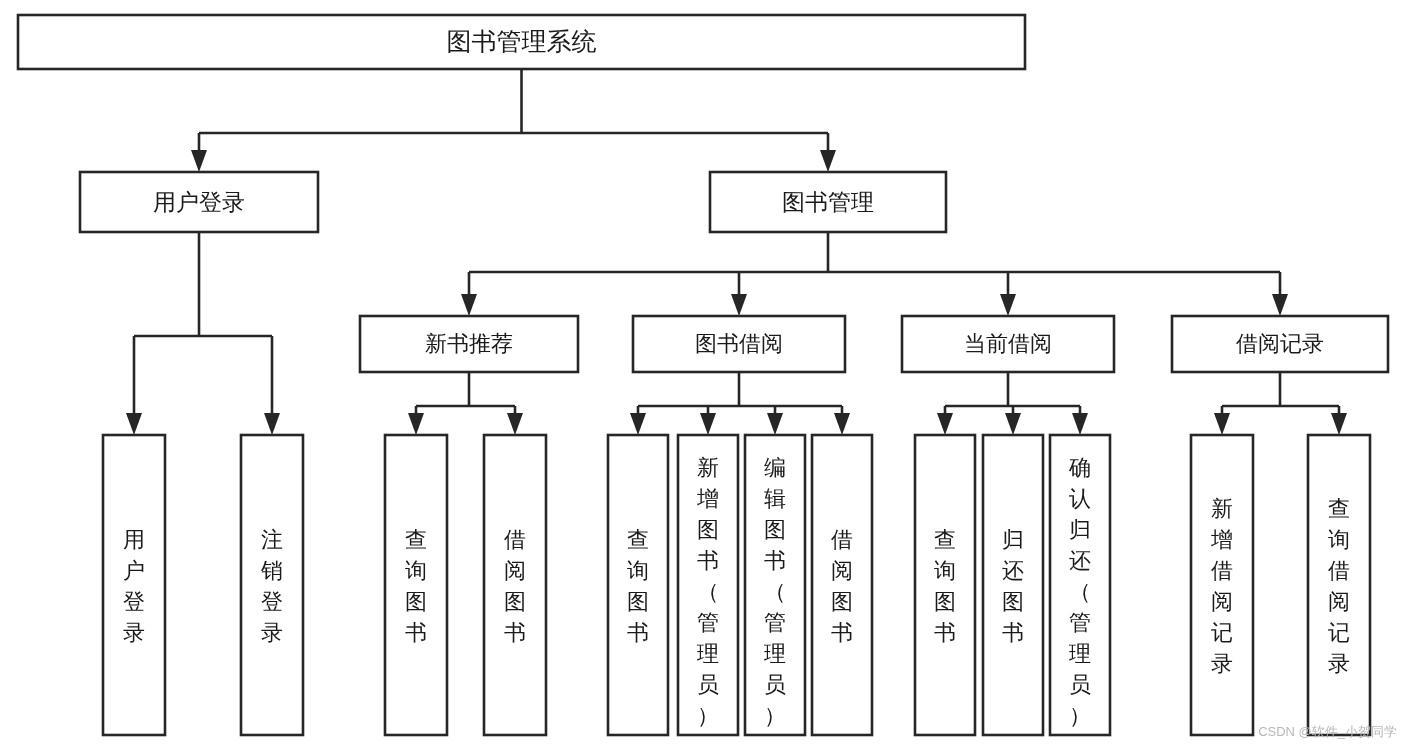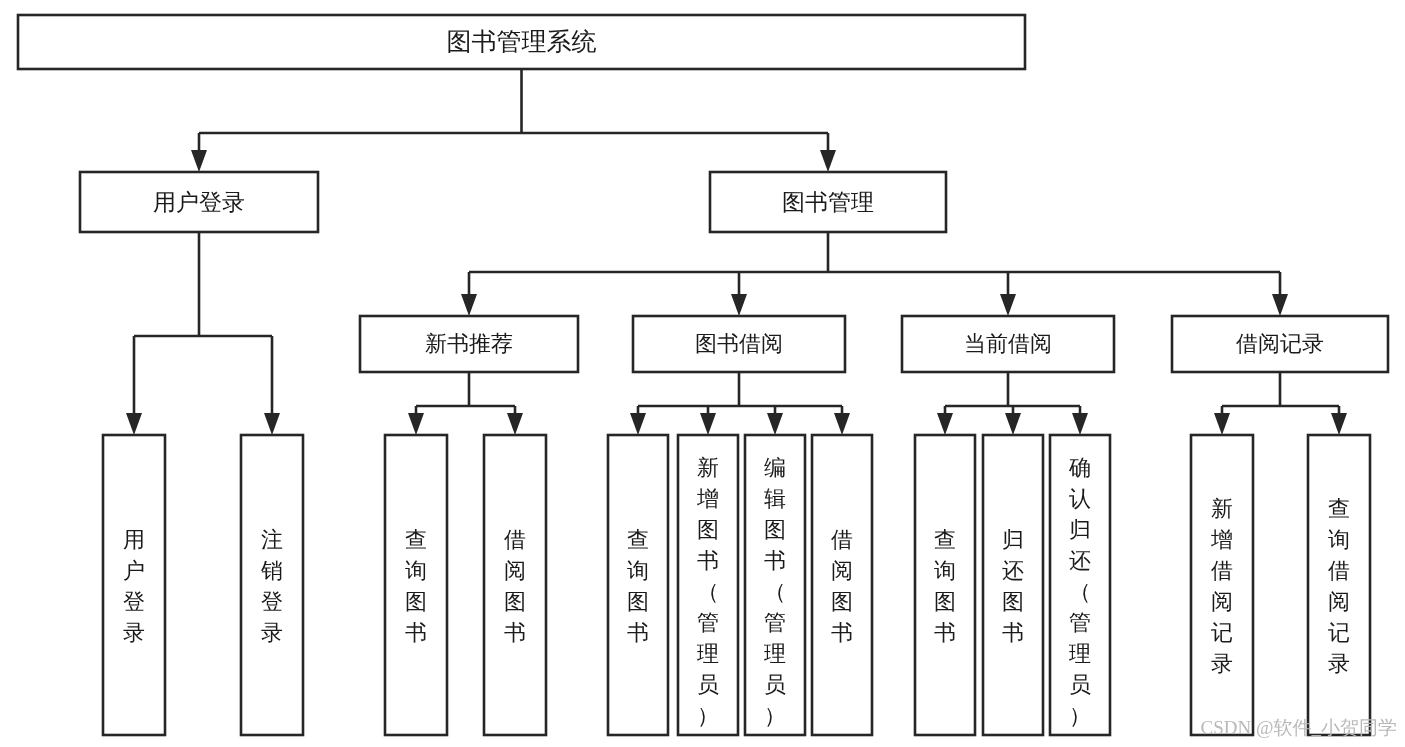--- a/index.html
+++ b/index.html
@@ -53,22 +53,22 @@
     stroke-linecap: butt;
   }
   .arrow-head {
     fill: #262626;
     stroke: none;
   }
   .watermark {
     position: absolute;
     right: 8px;
     bottom: 6px;
-    font-family: Liberation Serif, serif;
-    font-size: 19px;
+    font-family: Liberation Sans, sans-serif;
+    font-size: 13px;
     color: #b8b8b8;
     white-space: nowrap;
     pointer-events: none;
     padding-left: 48px;
   }
 </style>
 </head>
 <body>
 
 <div id="diagram-root">

